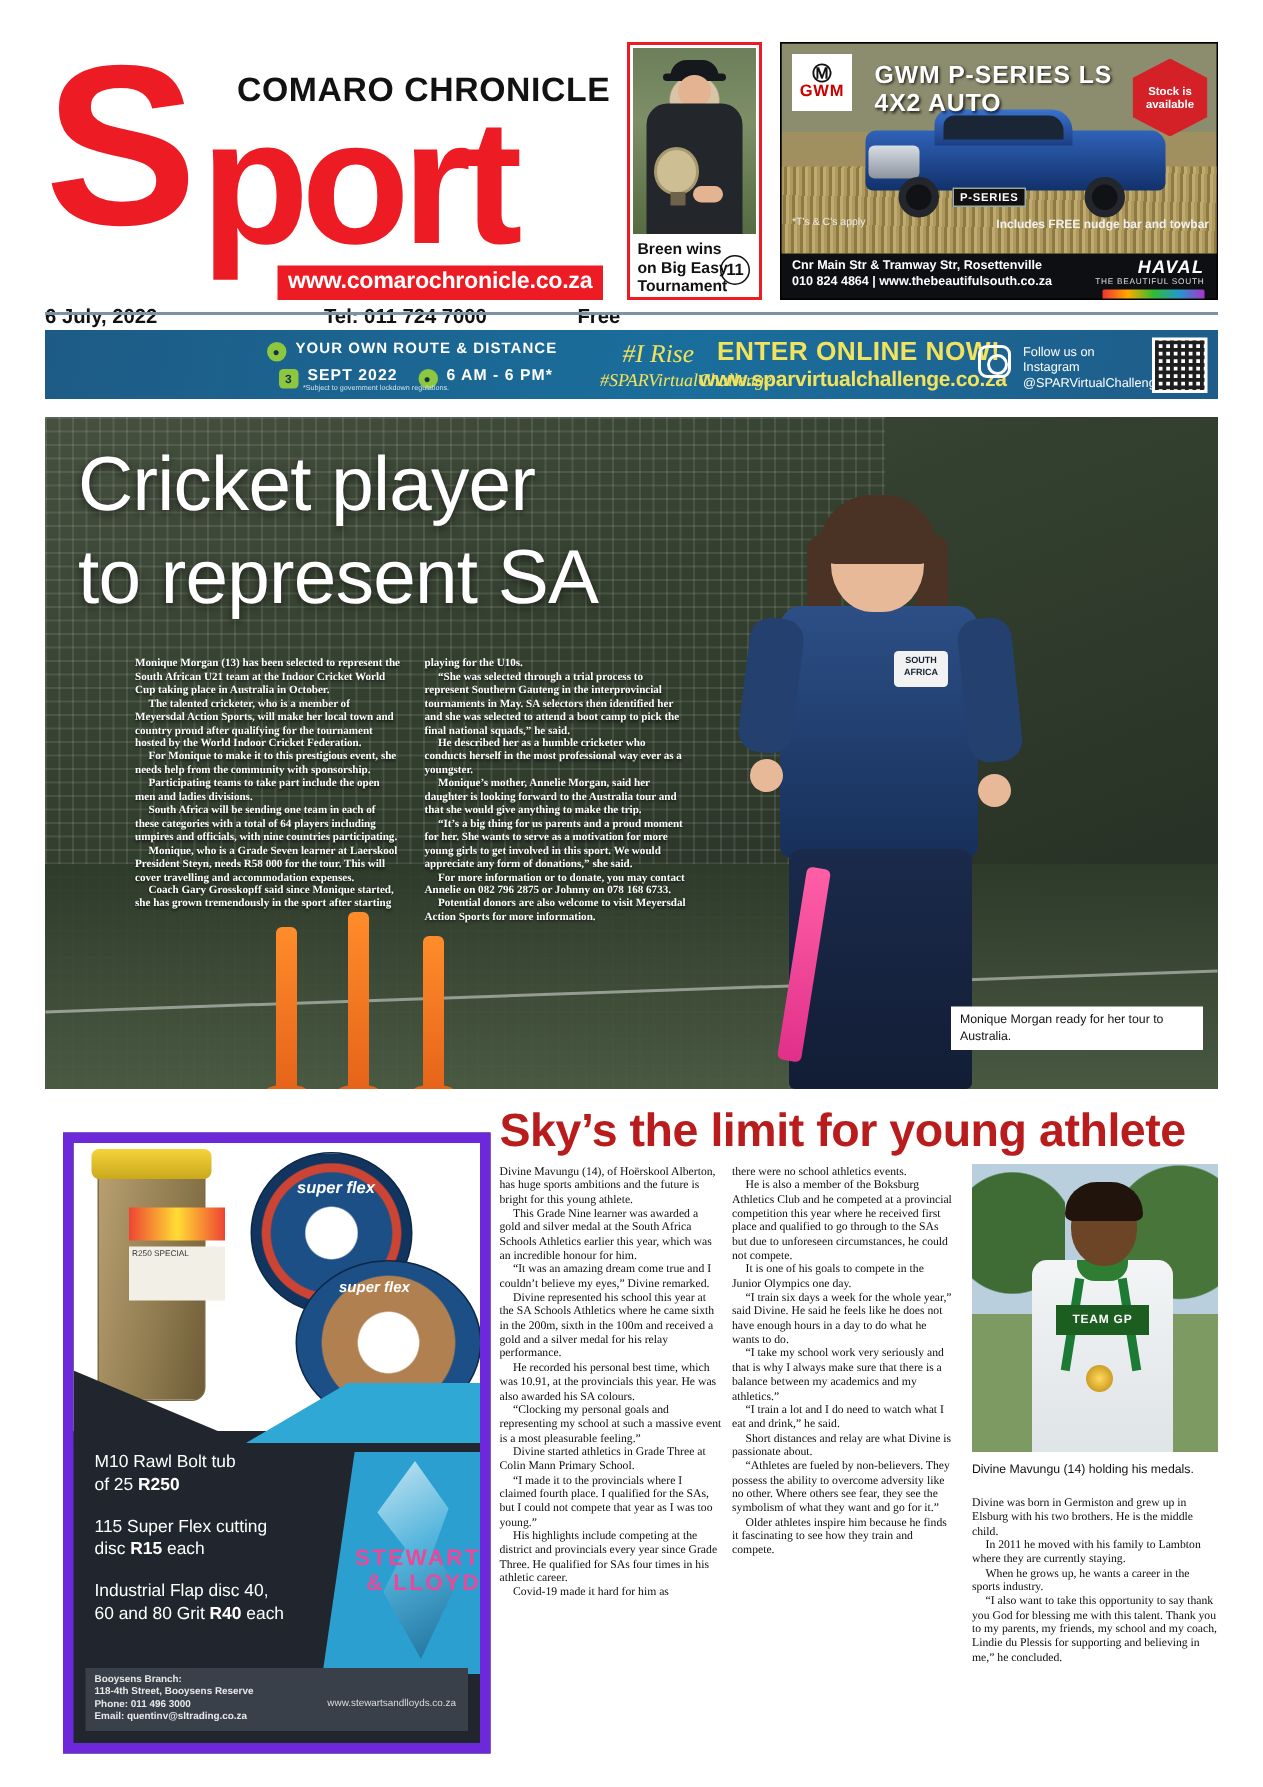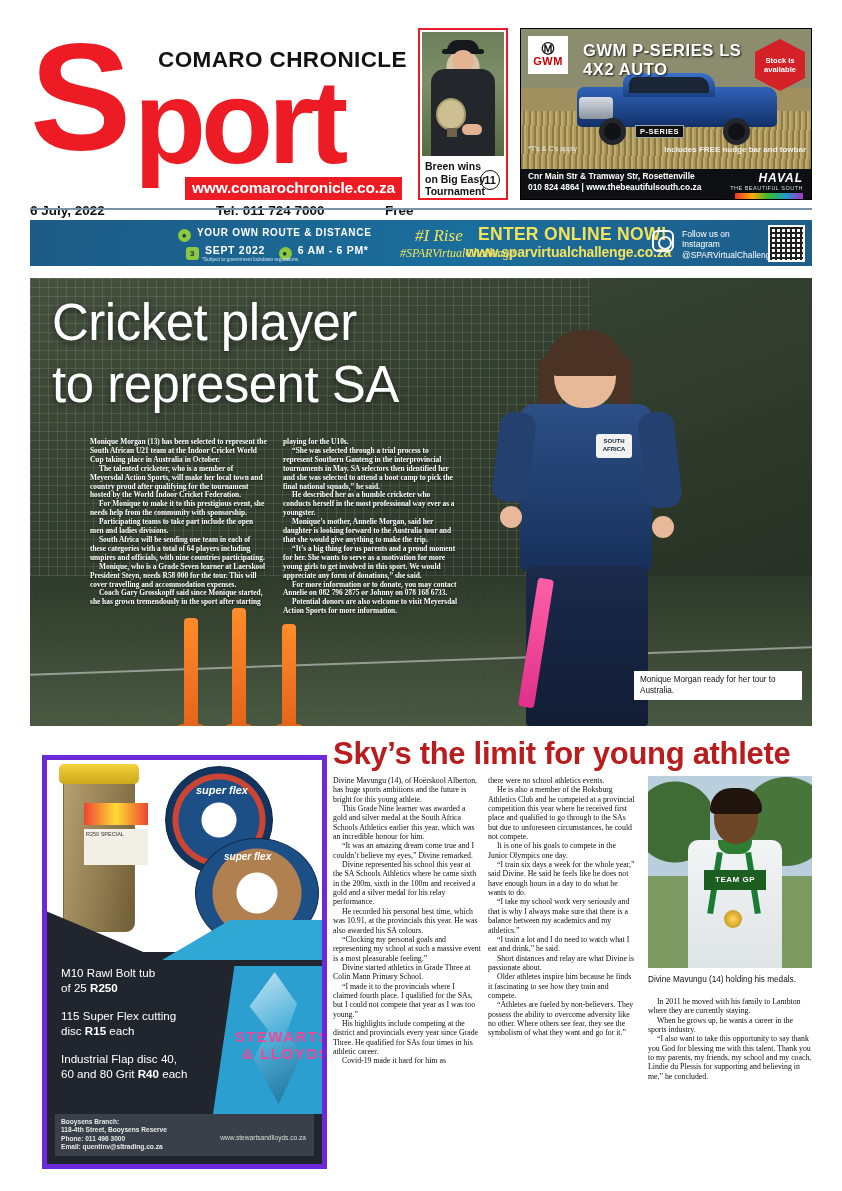--- a/index.html
+++ b/index.html
@@ -214,21 +214,21 @@
     font-family:"Liberation Serif", serif; font-weight:bold;
     text-shadow:0 1px 2px rgba(0,0,0,.75); }
   .lead-col p { margin-bottom:0; text-indent:9px; }
   .lead-col p.first { text-indent:0; }
   .lead-cap { position:absolute; right:10px; bottom:26px; width:168px;
     background:#fff; color:#111; font-size:8.2px; line-height:10.5px;
     padding:4px 6px; }
 
   
   .sl { position:absolute; left:42px; top:755px; width:285px; height:414px;
-    background:#21262e; border:5px solid #6d28d9; overflow:hidden; }
+    background:#21262e; border:7px solid #6d28d9; overflow:hidden; }
   .sl-photo { position:absolute; left:0; top:0; width:285px; height:192px; background:#ffffff; }
   .sl-jar { position:absolute; left:16px; top:12px; width:72px; height:160px;
     background:linear-gradient(100deg,#b8a071,#8e7a4e 60%,#6d5c38);
     border-radius:7px 7px 9px 9px; border:1px solid #7b6a44; }
   .sl-lid { position:absolute; left:12px; top:4px; width:80px; height:20px;
     background:linear-gradient(#f5d33b,#c9a81c); border-radius:5px; }
   .sl-label { position:absolute; left:20px; top:56px; width:64px; height:36px;
     background:#f2efe6; font-size:5.5px; color:#333; padding:2px; line-height:7px; }
   .sl-label2 { position:absolute; left:20px; top:30px; width:64px; height:22px;
     background:linear-gradient(90deg,#e43,#fd3 50%,#e43); }
@@ -527,39 +527,40 @@
       <p>Covid-19 made it hard for him as</p>
     </div>
   <div class="a2-col a2-c2" id="a2c2">
       <p class="first">there were no school athletics events.</p>
       <p>He is also a member of the Boksburg Athletics Club and he competed at a provincial competition this year where he received first place and qualified to go through to the SAs but due to unforeseen circumstances, he could not compete.</p>
       <p>It is one of his goals to compete in the Junior Olympics one day.</p>
       <p>“I train six days a week for the whole year,” said Divine. He said he feels like he does not have enough hours in a day to do what he wants to do.</p>
       <p>“I take my school work very seriously and that is why I always make sure that there is a balance between my academics and my athletics.”</p>
       <p>“I train a lot and I do need to watch what I eat and drink,” he said.</p>
       <p>Short distances and relay are what Divine is passionate about.</p>
+      <p>“Athletes are fueled by non-believers. They possess the ability to overcome adversity like no other. Where others see fear, they see the symbolism of what they want and go for it.”</p>
       <p>Older athletes inspire him because he finds it fascinating to see how they train and compete.</p>
-      <p>“Athletes are fueled by non-believers. They possess the ability to overcome adversity like no other. Where others see fear, they see the symbolism of what they want and go for it.”</p>
     </div>
 
   <div class="a2-photo">
     <div class="a2-tree"></div>
     <div class="a2-tree2"></div>
     <div class="a2-boy">
       <div class="b-shirt"></div>
       <div class="b-collar"></div>
       <div class="b-medal-l"></div>
         <div class="b-medal-r"></div>
       <div class="b-logo">TEAM GP</div>
       <div class="b-medal-d"></div>
       <div class="b-head"></div>
       <div class="b-hair"></div>
     </div>
   </div>
 
   <div class="a2-cap">Divine Mavungu (14) holding his medals.</div>
   <div class="a2-col a2-c3" id="a2c3">
+      <p class="first">Divine was born in Germiston and grew up in Elsburg with his two brothers. He is the middle child.</p>
       <p>In 2011 he moved with his family to Lambton where they are currently staying.</p>
       <p>When he grows up, he wants a career in the sports industry.</p>
       <p>“I also want to take this opportunity to say thank you God for blessing me with this talent. Thank you to my parents, my friends, my school and my coach, Lindie du Plessis for supporting and believing in me,” he concluded.</p>
     </div>
 
 </div>
 
 </body></html>

